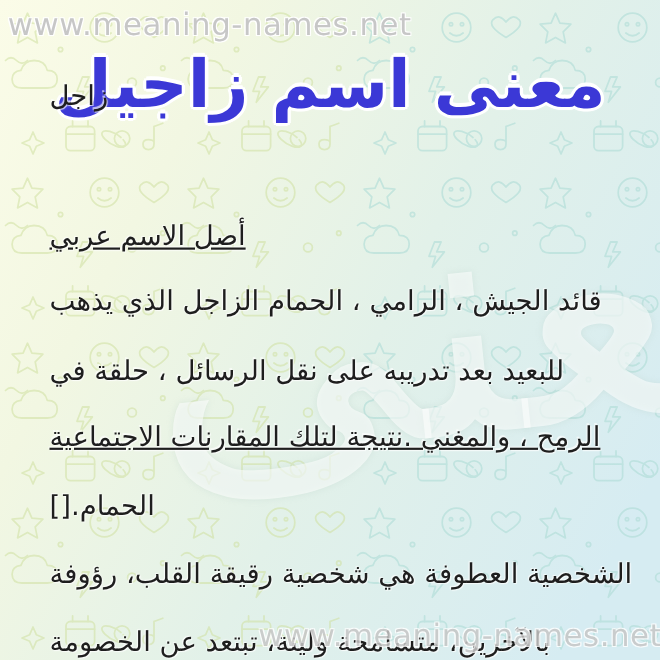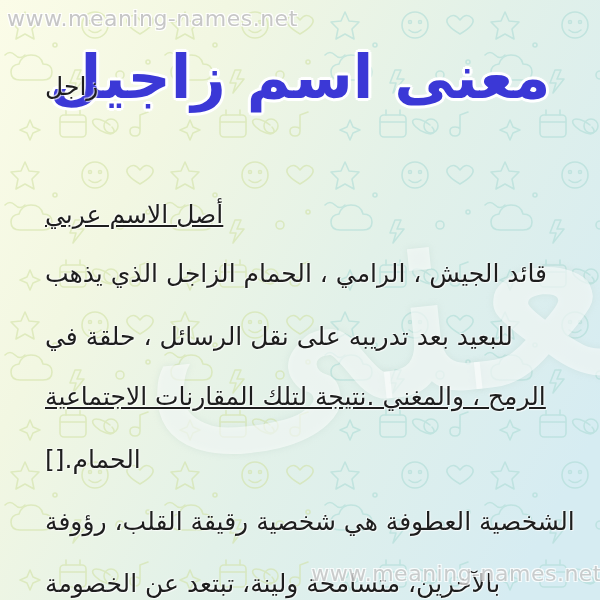--- a/index.html
+++ b/index.html
@@ -11,21 +11,21 @@
   svg.doodles { position:absolute; inset:0; display:block; }
   .center-mark {
     position:absolute; left:130px; top:90px; width:420px; height:440px;
     font-size:300px; line-height:420px; text-align:center;
     color:rgba(255,255,255,0.55);
     text-shadow:0 0 6px rgba(185,210,200,0.35);
     transform:rotate(-6deg);
     z-index:1; pointer-events:none; user-select:none;
   }
   .wm {
-    position:absolute; font-size:22px; letter-spacing:0.5px;
+    position:absolute; font-size:28px; letter-spacing:0.5px;
     color:#c7c7c7; white-space:nowrap;
     text-shadow:-1px -1px 0 rgba(255,255,255,0.95), 1px -1px 0 rgba(255,255,255,0.95),
                 -1px 1px 0 rgba(255,255,255,0.95), 1px 1px 0 rgba(255,255,255,0.95);
   }
   .wm-top { left:7px; top:6px; z-index:2; }
   .wm-bottom { right:-2px; top:561px; z-index:5; opacity:0.85; }
   .title {
     position:absolute; left:0; right:0; top:2px; text-align:center;
     font-size:60px; font-weight:bold; color:#3b38d6; direction:rtl;
     text-shadow: 0 3px 0 #fff, 0 -3px 0 #fff, 3px 0 0 #fff, -3px 0 0 #fff,

